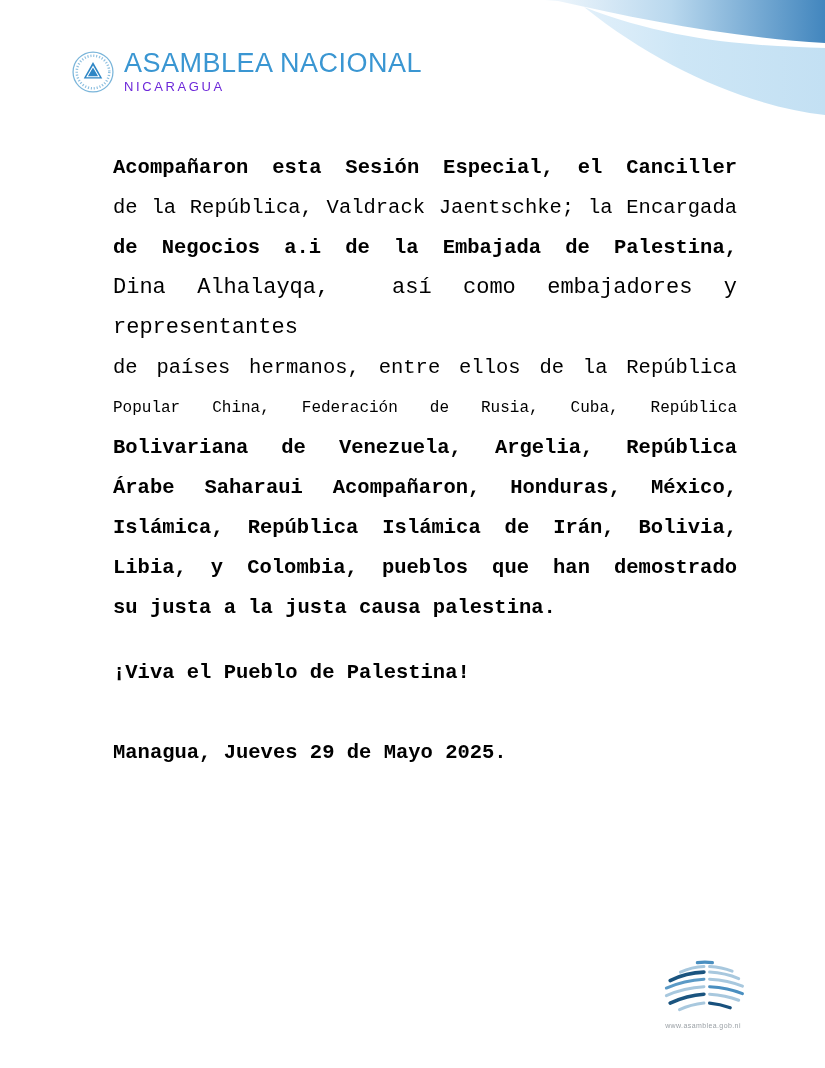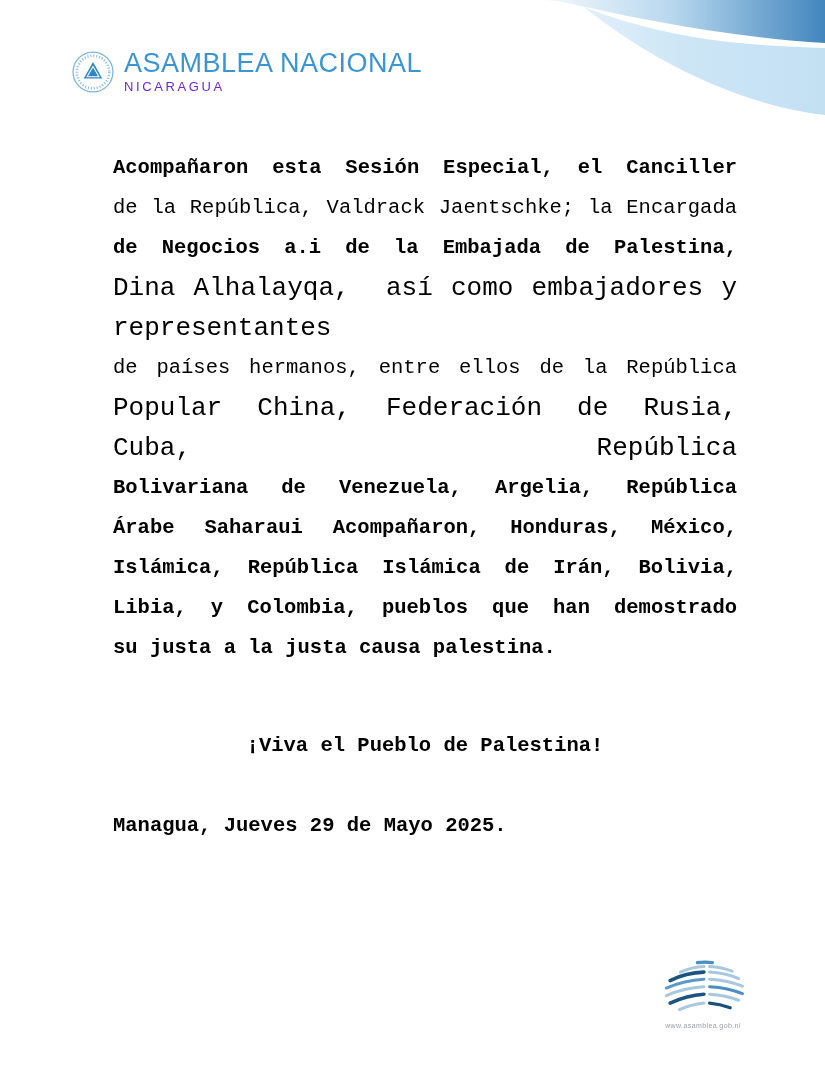--- a/index.html
+++ b/index.html
@@ -41,23 +41,23 @@
   .letter-body {
     position: absolute; left: 113px; top: 148px; width: 624px;
     font-family: "Liberation Mono", "DejaVu Sans Mono", monospace;
     font-size: 20.5px;
     color: #000000;
     line-height: 40px;
   }
   .ln { white-space: nowrap; }
   .ln.j { white-space: normal; text-align: justify; text-align-last: justify; }
   .b { font-weight: 700; }
-  .fit52 { font-size: 26px; }
-  .fit54 { font-size: 26px; }
-  .slogan { margin-top: 58px; text-align: center; }
+  .fit52 { font-size: 16px; }
+  .fit54 { font-size: 22px; }
+  .slogan { margin-top: 25px; }
   .dateline { margin-top: 40px; }
 
   
   .footer-logo { position: absolute; left: 655px; top: 958px; width: 96px; text-align: center; }
   .globe { width: 96px; height: 62px; display: block; }
   .website {
     margin-top: 2px;
     font-size: 7px;
     color: #9aa0a5;
     letter-spacing: 0.4px;

